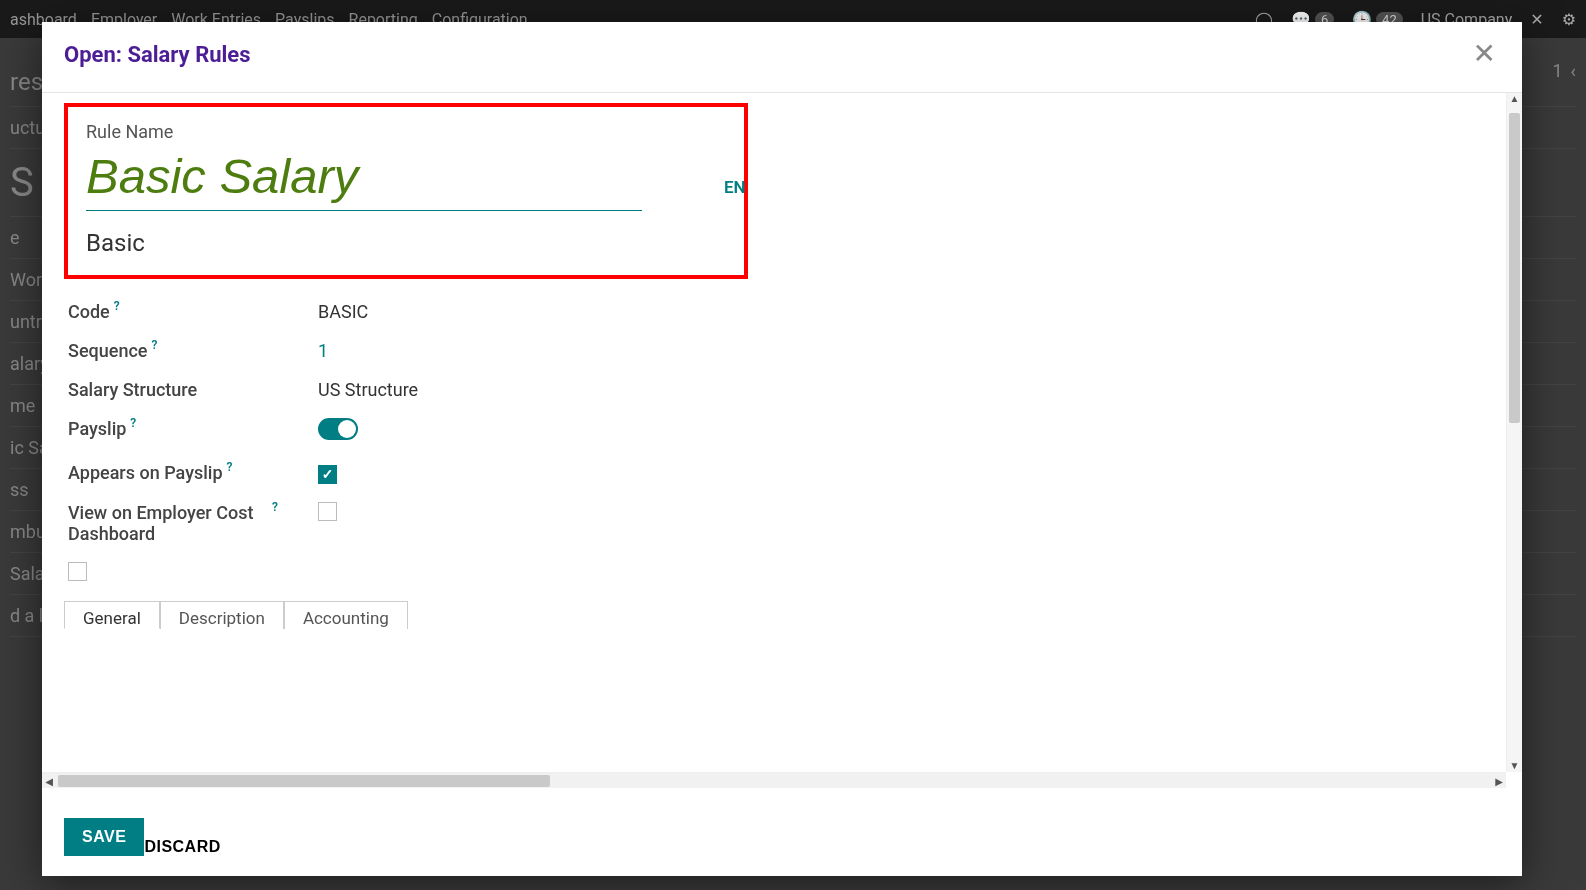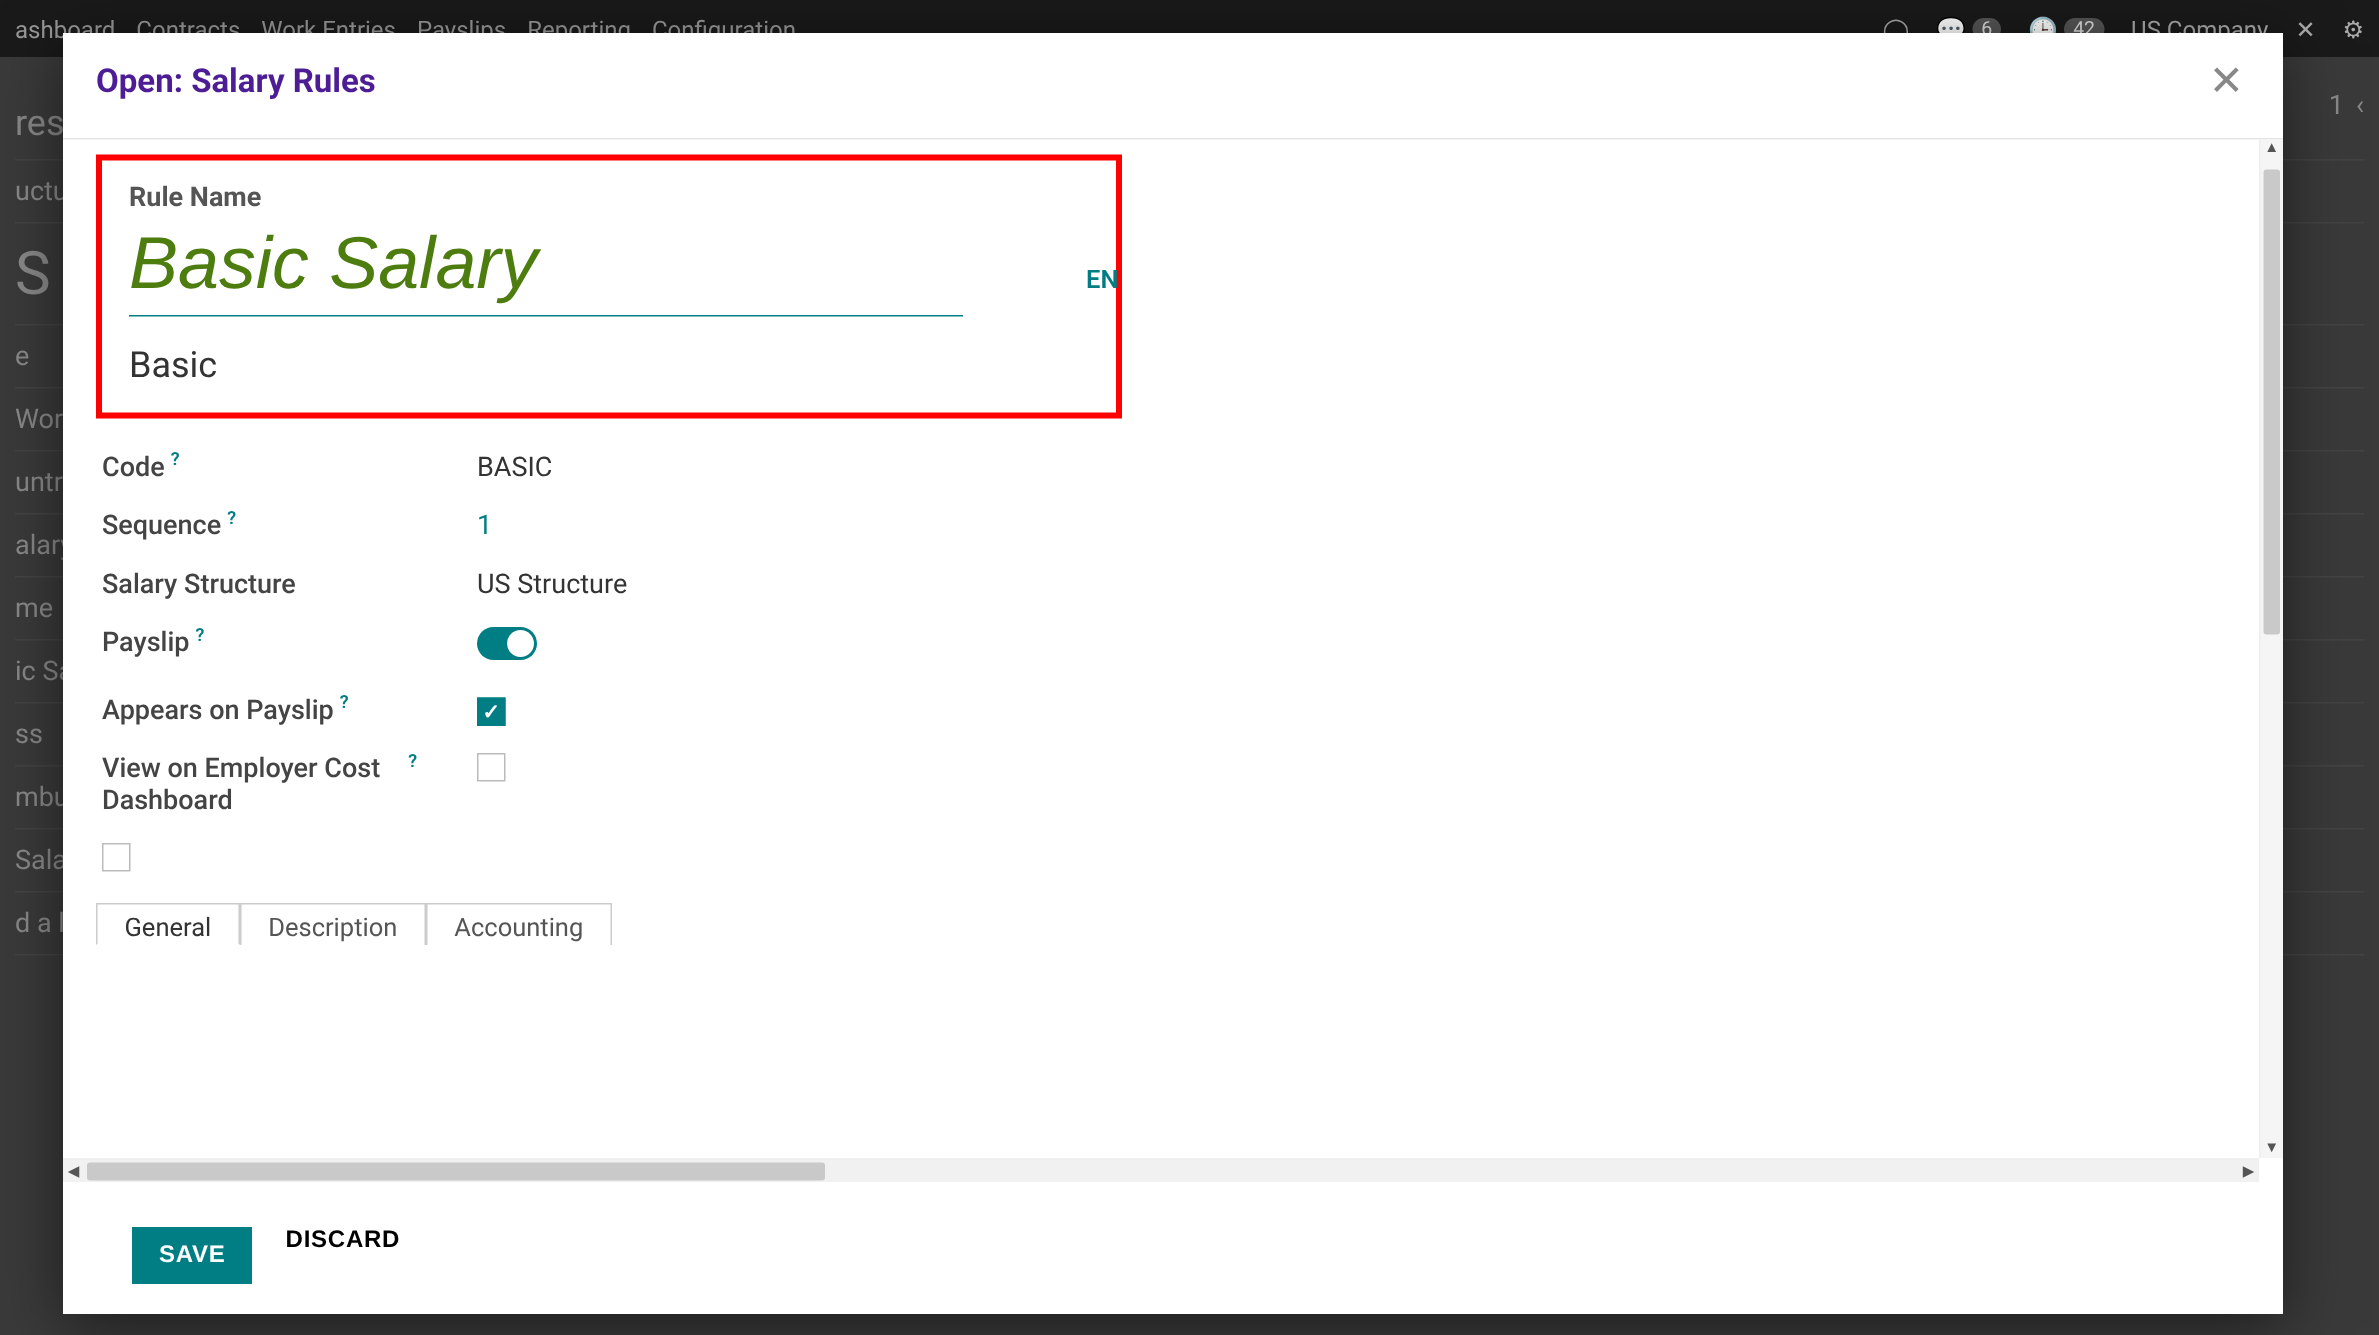--- a/index.html
+++ b/index.html
@@ -113,21 +113,21 @@
   .highlight-box {
     border: 4px solid #f00;
     padding: 14px 18px 18px 18px;
     margin-bottom: 12px;
     width: 684px;
   }
   .label-small {
     font-size: 18px;
     color: #555;
     margin-bottom: 2px;
-    font-weight:700;
+    font-weight:400;
   }
   .rule-name-row {
     display:flex;
     align-items: baseline;
     border-bottom: 1px solid #017e84;
     margin-bottom: 16px;
     width:556px;
   }
   .rule-name-input {
     font-size: 49px;
@@ -204,23 +204,21 @@
     background:#fff;
     cursor:pointer;
     border-bottom:none;
   }
   .tab + .tab { border-left: 1px solid #ccc; }
   .tab.active { color:#333; border-bottom: 1px solid #fff; }
 
   .modal-footer {
     padding: 16px 22px 20px 22px;
     display: flex;
-    align-items: flex-start;
-    gap: 22px;
-    margin-left: 24px;
+    align-items: flex-end;
   }
   .btn-save {
     background: #017e84;
     color: #fff;
     border: none;
     padding: 10px 18px;
     font-size: 16px;
     font-weight: 600;
     letter-spacing:0.5px;
     cursor:pointer;
@@ -234,21 +232,21 @@
     letter-spacing:0.5px;
     cursor:pointer;
   }
 </style>
 </head>
 <body>
 
 <div class="backdrop">
   <div class="bg-nav">
     <span>ashboard</span>
-    <span>Contracts</span>
+    <span>Employer</span>
     <span>Work Entries</span>
     <span>Payslips</span>
     <span>Reporting</span>
     <span>Configuration</span>
     <div class="bg-nav-right">
       <span>◯</span>
       <span class="badge">💬<span class="pill">6</span></span>
       <span class="badge">🕒<span class="pill">42</span></span>
       <span>US Company</span>
       <span>✕</span>

